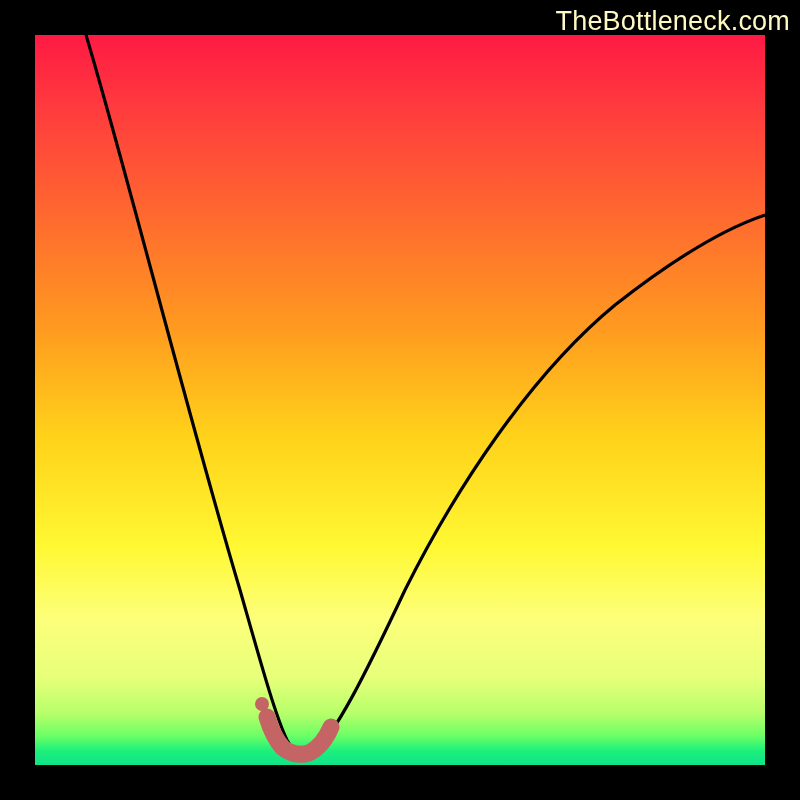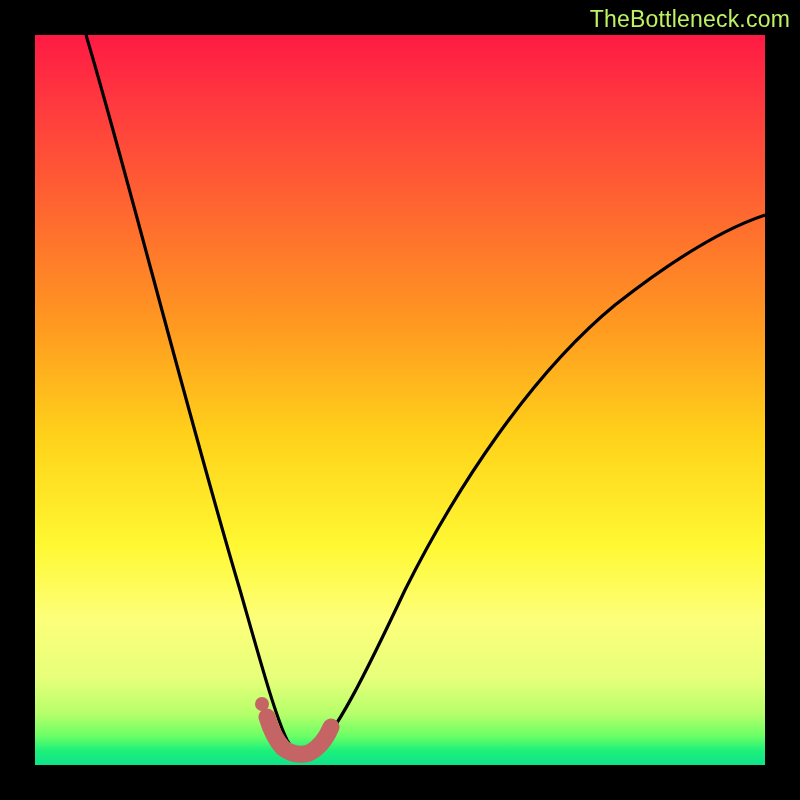--- a/index.html
+++ b/index.html
@@ -43,22 +43,22 @@
       #b6ff6a 93%,
       #6cff66 96%,
       #1ef07a 98%,
       #0fe38a 100%
     );
   }
   .watermark {
     position: absolute;
     top: 6px;
     right: 10px;
-    color: #bef264;
-    font-size: 23px;
+    color: #fef9c3;
+    font-size: 27px;
     letter-spacing: 0.2px;
     user-select: none;
   }
   svg.curve {
     position: absolute;
     inset: 0;
   }
 </style>
 </head>
 <body>

